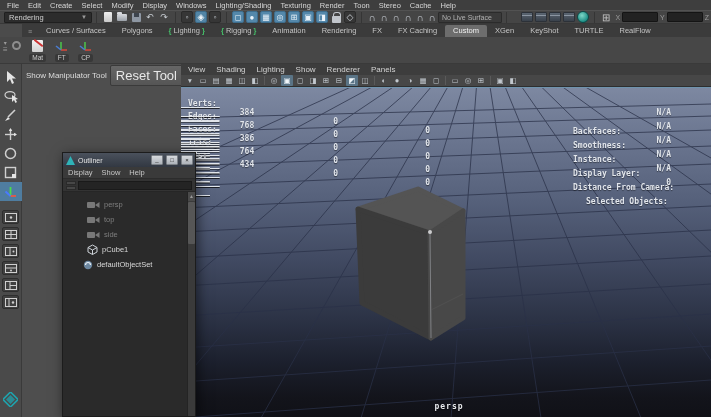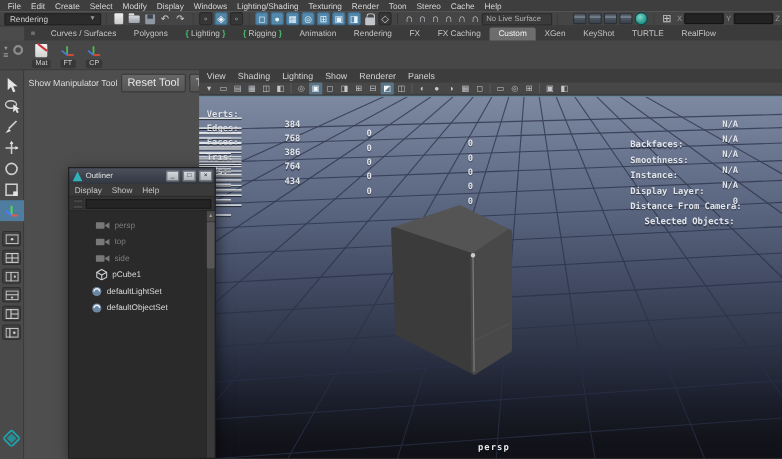--- a/index.html
+++ b/index.html
@@ -85,21 +85,21 @@
   
   #toolsettings { position:absolute; left:22px; top:64px; width:159px; height:353px; background:#4e4e4e; }
   .ts-head { height:13px; background:#454545; border-bottom:1px solid #393939; display:flex;
     align-items:center; padding:0 4px; gap:4px; }
   .ts-head .hline { flex:1; height:1px; background:#5e5e5e; }
   .ts-head .t { font-size:7.5px; color:#d0d0d0; white-space:nowrap; }
   .ts-head .hbtn { font-size:7px; color:#b8b8b8; cursor:default; }
   .ts-row { height:22px; display:flex; align-items:center; padding:0 4px; gap:3px;justify-content:space-between; }
   .ts-row .name { font-size:8px; color:#dcdcdc; flex:1; white-space:nowrap; }
   .ts-btn { background:linear-gradient(#666,#555); border:1px solid #3a3a3a; border-radius:2px;
-    color:#e8e8e8; font-size:10px; padding:2px 5px; white-space:nowrap; cursor:default; }
+    color:#e8e8e8; font-size:13px; padding:2px 5px; white-space:nowrap; cursor:default; }
 
   
   #viewport { position:absolute; left:181px; top:64px; width:530px; height:353px; background:#3d3d3d; }
   #vp-menu { height:11px; background:#3d3d3d; display:flex; align-items:center; gap:11px;
     padding-left:7px; font-size:8px; color:#d2d2d2; }
   #vp-toolbar { height:12px; background:#474747; border-bottom:1px solid #2e2e2e; display:flex;
     align-items:center; padding-left:3px; gap:1px; }
   .vpi { width:12px; height:11px; display:flex; align-items:center; justify-content:center;
     font-size:7.5px; color:#c2c8ce; border-radius:1px; }
   .vpi.on { background:#5a7486; color:#f0f6fa; }
@@ -107,21 +107,21 @@
   #vp-canvas { position:absolute; left:0; top:23px; width:530px; height:330px; overflow:hidden;
     border-top:1px solid #6f93ad;
     background:linear-gradient(180deg,#7d88a1 0%, #6a758f 16%, #56617b 34%, #414a62 52%,
       #2c3346 70%, #1b1f2c 84%, #13141b 94%, #101117 100%); }
   #gridcube { position:absolute; left:0; top:0; }
 
   .hud { position:absolute; font-family:"DejaVu Sans Mono", monospace; font-size:8px; font-weight:bold;
     color:#e2e6ec; text-shadow:0 1px 1px rgba(0,0,0,.45); white-space:pre; }
   .hudrow { position:absolute; left:0; width:530px; height:12px;text-decoration:underline; }
   .hud-l { position:absolute; left:7px; }
-  .hud-v1 { position:absolute; left:40px; width:52px; text-align:right; }
+  .hud-v1 { position:absolute; left:40px; width:52px; text-align:center; }
   .hud-v2 { position:absolute; left:110px; width:47px; text-align:right; }
   .hud-v3 { position:absolute; left:203px; width:46px; text-align:right; }
   .hud-rl { position:absolute; left:392px;margin-top:28px; }
   .hud-rv { position:absolute; left:446px; width:44px; text-align:right; }
   #persp-label { position:absolute; left:238px; top:314px; width:60px; text-align:center;
     font-family:"DejaVu Sans Mono", monospace; font-size:8px; font-weight:bold; color:#e8eaee;
     letter-spacing:1px; text-shadow:0 1px 1px rgba(0,0,0,.6); }
 
   
   #outliner { position:absolute; left:62px; top:152px; width:134px; height:265px; background:#2a2a2a;
@@ -573,27 +573,20 @@
             <line x1="10" y1="3.5" x2="5.5" y2="6" stroke="#cdd2d8"></line>
             <line x1="5.5" y1="6" x2="5.5" y2="10.5" stroke="#cdd2d8"></line>
           </svg>
         <span class="lbl">pCube1</span>
       </div>
       <div class="ol-item" style="padding-left:20px">
         <svg width="10" height="10" viewBox="0 0 10 10">
             <circle cx="5" cy="5" r="4.2" fill="#6c87a0"></circle>
             <path d="M2.5,5 a2.5,2.5 0 0 1 5,0" fill="none" stroke="#e8eef4" stroke-width="1.2"></path>
           </svg>
-        <span class="lbl">defaultLightSet</span>
-      </div>
-      <div class="ol-item" style="padding-left:20px">
-        <svg width="10" height="10" viewBox="0 0 10 10">
-            <circle cx="5" cy="5" r="4.2" fill="#6c87a0"></circle>
-            <path d="M2.5,5 a2.5,2.5 0 0 1 5,0" fill="none" stroke="#e8eef4" stroke-width="1.2"></path>
-          </svg>
         <span class="lbl">defaultObjectSet</span>
       </div>
       <div class="ol-scroll">
         <div class="up">▲</div>
         <div class="thumb"></div>
       </div>
     </div>
   </div>
 
 </div>

